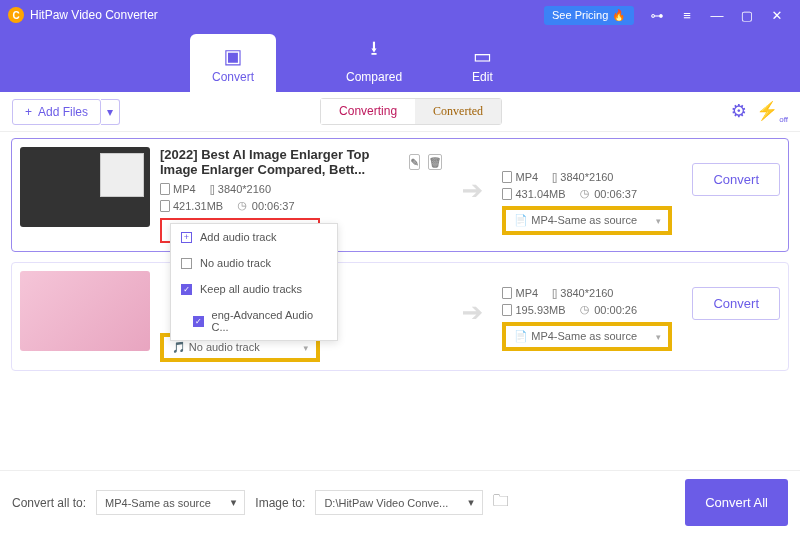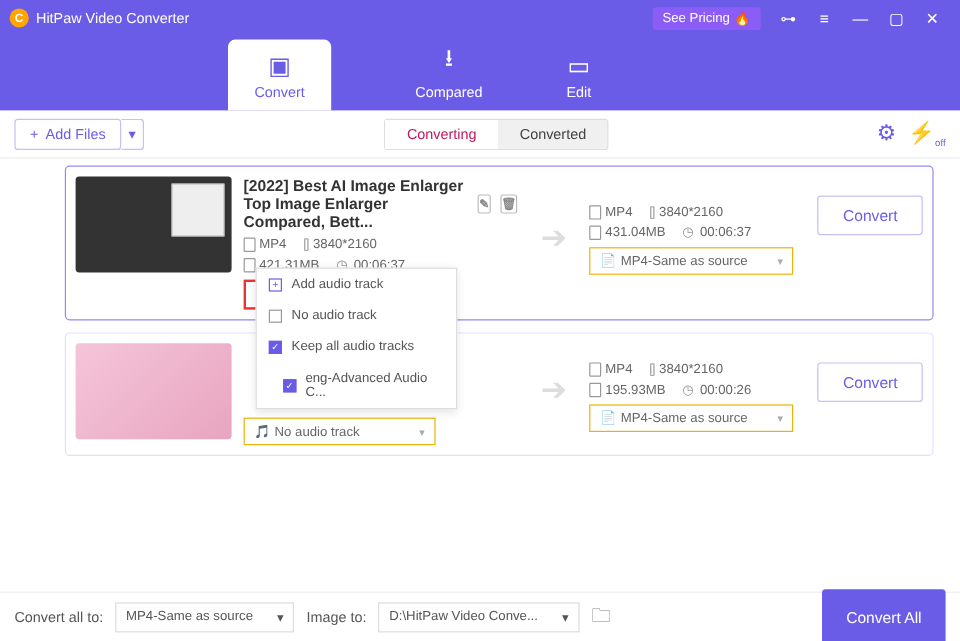--- a/index.html
+++ b/index.html
@@ -2,66 +2,66 @@
 <html><head>
 <meta charset="utf-8">
 <style>
 * { margin: 0; padding: 0; box-sizing: border-box; font-family: -apple-system, BlinkMacSystemFont, 'Segoe UI', Arial, sans-serif; }
 body { width: 800px; height: 534px; background: #fff; overflow: hidden; font-size: 12px; color: #333; }
 
 .titlebar { height: 30px; background: #6b5ce7; display: flex; align-items: center; padding: 0 8px; color: #fff; }
 .titlebar .logo { width: 16px; height: 16px; background: #ffa500; border-radius: 50%; margin-right: 6px; display:flex; align-items:center; justify-content:center; font-size:10px; font-weight:bold; color:#fff;}
 .titlebar .appname { font-size: 12px; flex: 0 0 auto; }
 .titlebar .spacer { flex: 1; }
-.titlebar .pricing { background: #8b5cf6; color: #fff; padding: 3px 8px; border-radius: 3px; font-size: 11px; margin-right: 8px; display:flex; align-items:center; gap:4px;}
+.titlebar .pricing { background: #3b82f6; color: #fff; padding: 3px 8px; border-radius: 3px; font-size: 11px; margin-right: 8px; display:flex; align-items:center; gap:4px;}
 .titlebar .win-icon { width: 30px; height: 30px; display: flex; align-items: center; justify-content: center; cursor: pointer; font-size: 13px; }
 
 .topnav { height: 62px; background: #6b5ce7; display: flex; align-items: flex-end; padding-left: 190px; gap: 70px; }
 .topnav .tab { color: #fff; text-align: center; padding-bottom: 8px; font-size: 12px; cursor:pointer;}
 .topnav .tab.active { background: #fff; color: #6b5ce7; border-radius: 6px 6px 0 0; padding: 10px 22px 8px; }
 .topnav .tab .icon { font-size: 20px; display: block; margin-bottom: 2px; }
 
 .toolbar { height: 40px; display: flex; align-items: center; padding: 0 12px; border-bottom: 1px solid #eee; position:relative;}
 .add-files { border: 1px solid #c7bff5; color: #6b5ce7; padding: 5px 12px; border-radius: 3px; display: flex; align-items: center; gap: 6px; font-size: 12px; cursor:pointer;}
 .add-drop { border: 1px solid #c7bff5; border-left:none; color: #6b5ce7; padding: 5px 6px; border-radius: 0 3px 3px 0; cursor:pointer;}
 .seg { margin-left: 200px; border: 1px solid #ddd; border-radius: 3px; display: flex; }
 .seg div { padding: 5px 18px; font-size: 12px; cursor:pointer;}
 .seg .on { background: #fff; color:#be185d;}
-.seg .off { background: #f0f0f0; color:#404040;}
+.seg .off { background: #f0f0f0; color:#a16207;font-family:Liberation Serif, serif;}
 .toolbar .right-icons { margin-left:auto; display:flex; gap:10px; color:#6b5ce7; font-size:18px;}
 
-.list { padding: 6px 22px; height: 360px; overflow: hidden; margin-left: 32px; }
+.list { padding: 6px 11px; height: 360px; overflow: hidden; }
 .item { border: 1px solid #c7bff5; border-radius: 4px; padding: 8px; display: flex; gap: 10px; margin-bottom: 10px; position:relative;}
 .item.sel { border-color:#9988ee;}
 .thumb { width: 130px; height: 80px; background: #333; border-radius: 3px; flex-shrink: 0; position:relative; overflow:hidden;}
 .thumb.balloons { background: linear-gradient(135deg,#f5c5d8,#e8a5c0);}
 .thumb .subthumb{position:absolute;right:6px;top:6px;width:44px;height:44px;background:#eee;border:1px solid #ccc;}
 .info { flex: 1; }
 .title { font-size: 13px; font-weight: 600; color: #333; margin-bottom: 6px; display:flex; align-items:center; gap:8px;}
 .title .ic { width:16px;height:16px;border:1px solid #bbb;border-radius:2px;display:inline-flex;align-items:center;justify-content:center;font-size:10px;color:#888;cursor:pointer;}
 .meta-row { display: flex; gap: 14px; font-size: 11px; color: #666; margin-bottom: 4px; align-items:center;}
 .meta-row .mi { display:flex; align-items:flex-end; gap:3px;}
 .meta-row .doc-ic{width:10px;height:12px;border:1px solid #999;border-radius:1px;display:inline-block;}
 .meta-row .brk::before{content:"[ ]";letter-spacing:-2px;color:#999;margin-right:2px;}
 .meta-row .clk::before{content:"◷";color:#999;margin-right:2px;}
 .arrow { width: 40px; height:40px; align-self:center; color:#ddd; font-size:26px; text-align:center;}
 .out { width: 180px; }
 .convert-btn { border: 1px solid #c7bff5; color: #6b5ce7; padding: 8px 20px; border-radius: 3px; align-self: flex-start; margin-top:16px; font-size:13px; cursor:pointer;}
 
-.dd { border: 1px solid #eab308; padding: 4px 8px; font-size: 11px; color:#666; display:flex; align-items:center; justify-content:space-between; background:#fff; cursor:pointer; width:160px;}
+.dd { border: 4px solid #eab308; padding: 4px 8px; font-size: 11px; color:#666; display:flex; align-items:center; justify-content:space-between; background:#fff; cursor:pointer; width:160px;}
 .dd.red { border: 2px solid #e33; }
 .dd .chev { color:#aaa; font-size:9px;}
 
 .dropdown-panel { position:absolute; left:158px; top:84px; width:168px; background:#fff; border:1px solid #ddd; box-shadow:0 2px 8px rgba(0,0,0,0.12); z-index:20;}
 .dropdown-panel .opt { padding:7px 10px; font-size:11px; color:#555; display:flex; align-items:center; gap:8px; cursor:pointer;}
 .dropdown-panel .cb{width:11px;height:11px;border:1px solid #999;display:inline-flex;align-items:center;justify-content:center;font-size:8px;}
 .dropdown-panel .cb.chk{background:#6b5ce7;border-color:#6b5ce7;color:#fff;}
 .dropdown-panel .plus{width:11px;height:11px;border:1px solid #6b5ce7;color:#6b5ce7;display:inline-flex;align-items:center;justify-content:center;font-size:9px;}
 
-.footer { position:absolute; bottom:0; left:0; right:0; height: 41px; border-top: 1px solid #eee; display: flex; align-items: center; padding: 0 12px; gap: 10px; background:#fff; font-size:12px; color:#555;}
+.footer { position:absolute; bottom:0; left:0; right:0; height: 64px; border-top: 1px solid #eee; display: flex; align-items: center; padding: 0 12px; gap: 10px; background:#fff; font-size:12px; color:#555;}
 .footer .sel { border:1px solid #ddd; padding:5px 8px; display:flex; align-items:center; gap:20px; font-size:11px; color:#555; cursor:pointer;}
 .footer .folder-ic{font-size:16px;color:#888;cursor:pointer;}
 .footer .convert-all { margin-left:auto; background:#6b5ce7; color:#fff; padding:16px 20px; border-radius:3px; font-size:13px; cursor:pointer;}
 </style>
 </head>
 <body>
 
 <div class="titlebar">
   <div class="logo">C</div>
   <div class="appname">HitPaw Video Converter</div>

